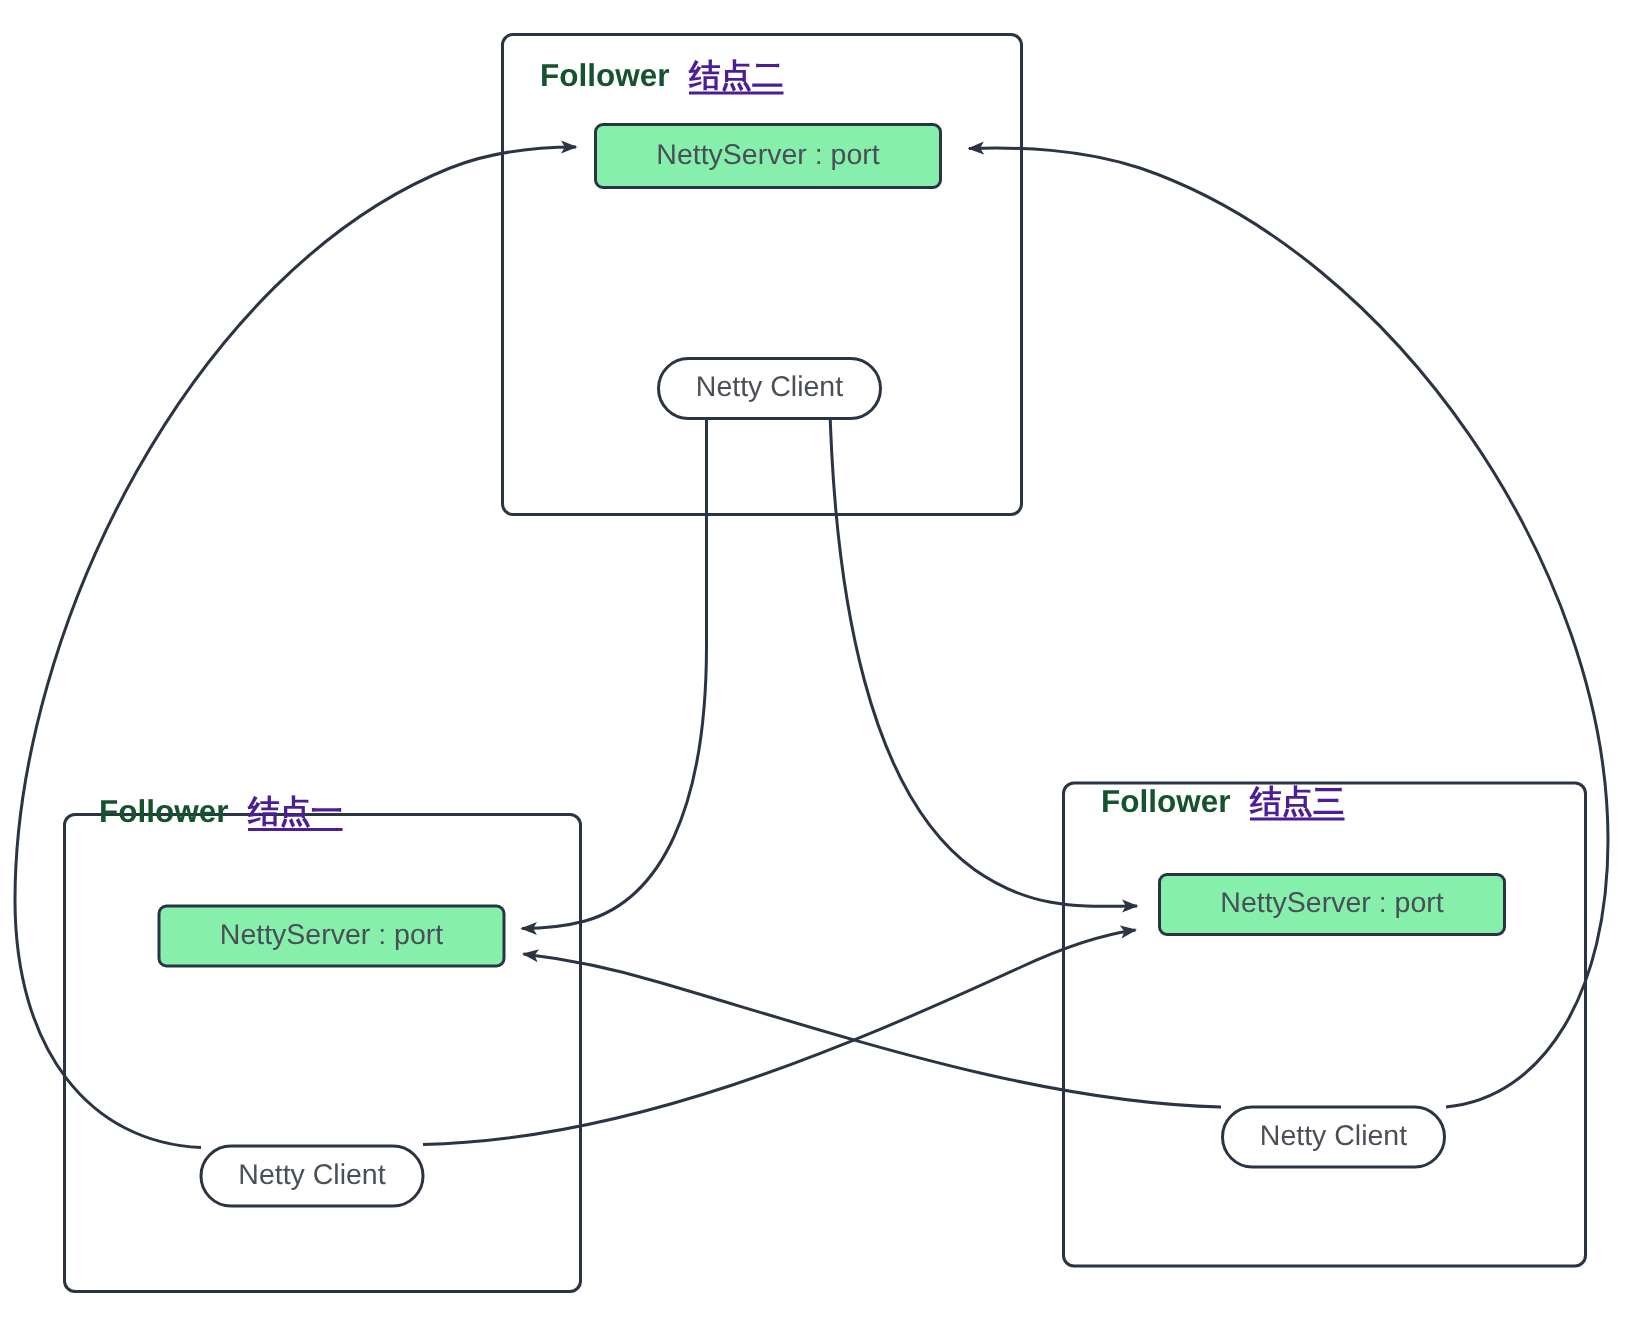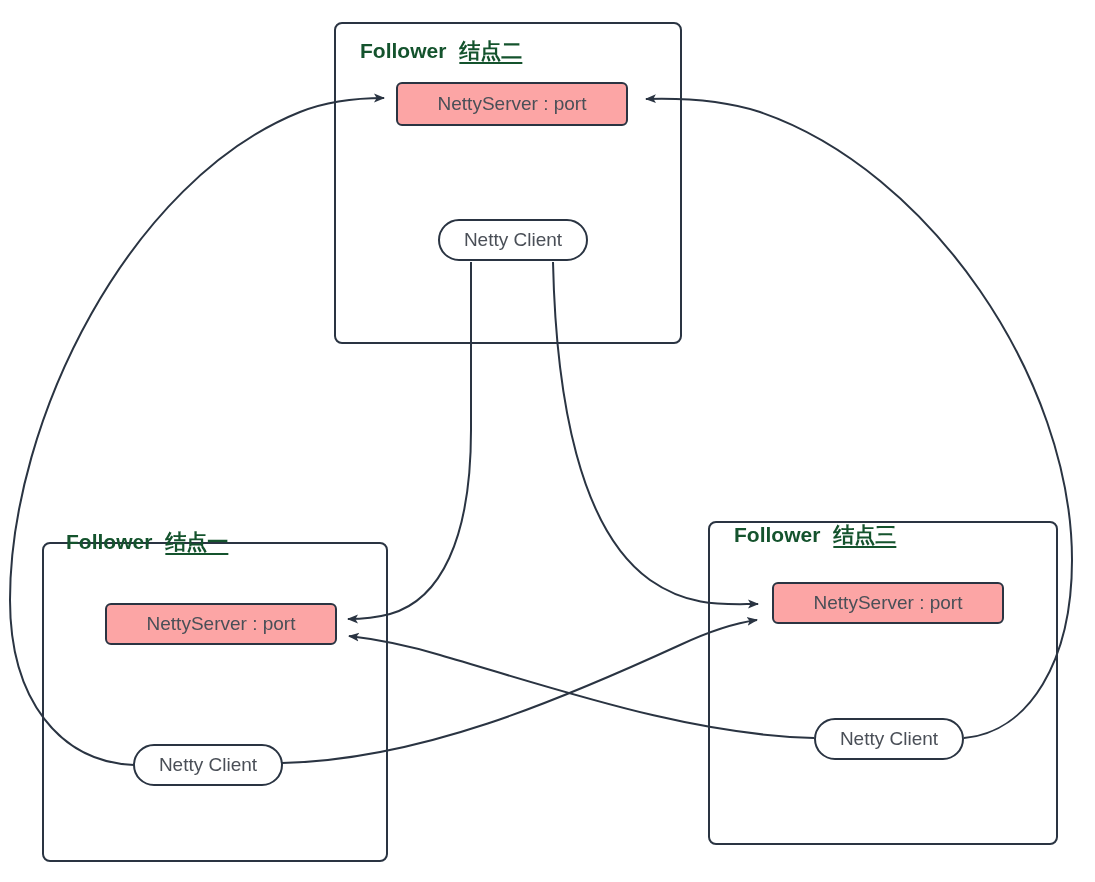--- a/index.html
+++ b/index.html
@@ -19,51 +19,52 @@
   }
   .node-title{
     position:absolute;
     white-space:nowrap;
     font-size:21px;
     font-weight:bold;
     line-height:1;
   }
   .role-label{color:#14532d;}
   .node-name{
-    color:#14532d;
+    color:#4c1d95;
     text-decoration:underline;
     text-decoration-thickness:2px;
     text-underline-offset:4px;
     margin-left:13px;
   }
   .server-box{
     position:absolute;
     border:2px solid #2a3442;
     border-radius:6px;
-    background:#fca5a5;
+    background:#86efac;
     box-sizing:border-box;
     display:flex;
     align-items:center;
     justify-content:center;
     font-size:19px;
     color:#4a4f57;
     white-space:nowrap;
   }
   .client-box{
     position:absolute;
     border:2px solid #2a3442;
     border-radius:999px;
     background:#ffffff;
     box-sizing:border-box;
     display:flex;
     align-items:center;
     justify-content:center;
     font-size:19px;
     color:#4a4f57;
     white-space:nowrap;
+    margin-top:19px;
   }
 </style>
 </head>
 <body>
 
 <div id="stage">
 
   <svg id="edges" viewBox="0 0 1095 882" xmlns="http://www.w3.org/2000/svg">
     <defs>
       <marker id="arrow" markerWidth="12" markerHeight="12" refX="10" refY="5" orient="auto" markerUnits="userSpaceOnUse">

